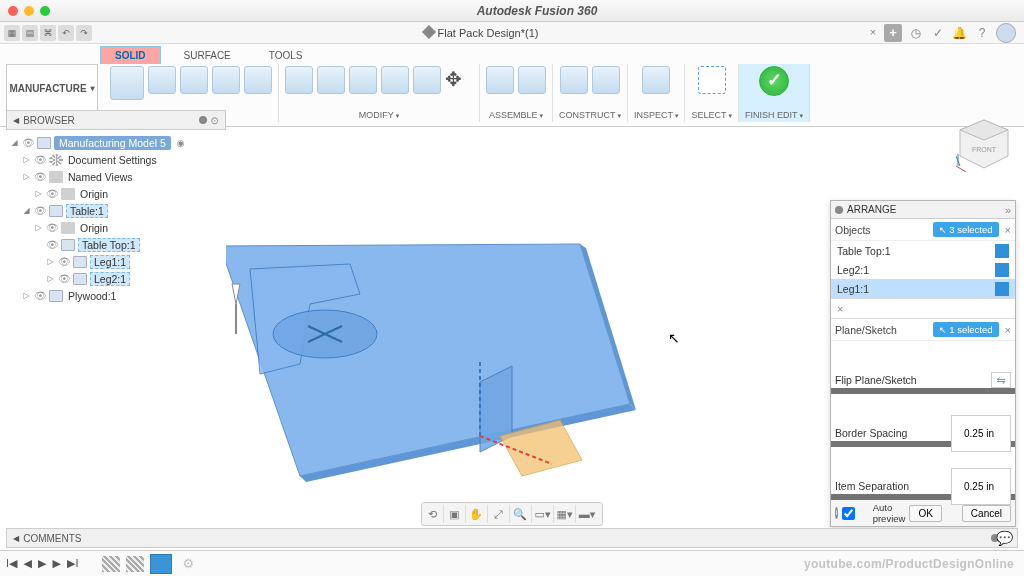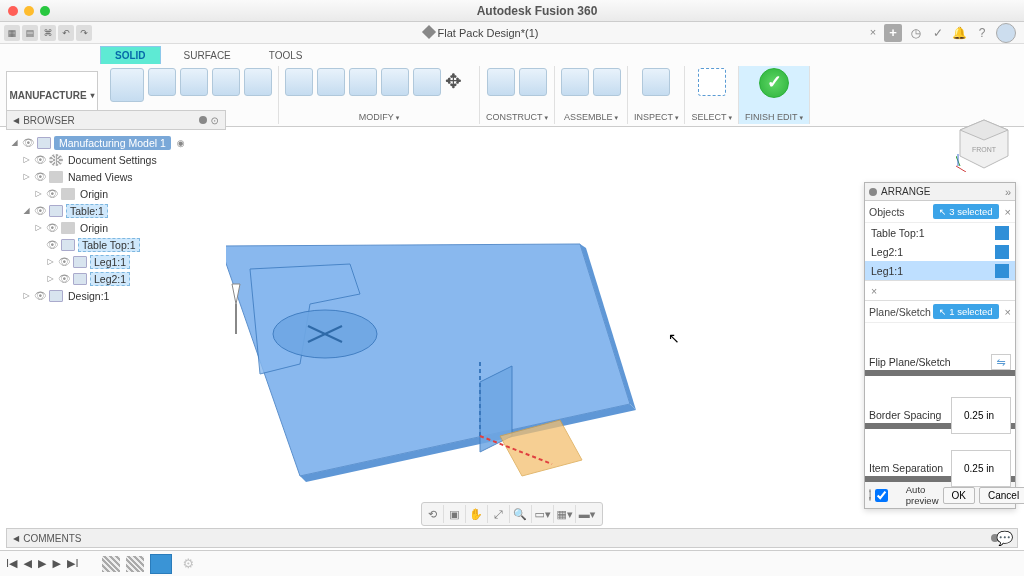--- a/index.html
+++ b/index.html
@@ -1,19 +1,19 @@
 <!DOCTYPE html>
 <html><head>
 <meta charset="utf-8">
 <style>
 * { margin: 0; padding: 0; box-sizing: border-box; font-family: "Segoe UI", Arial, sans-serif; }
 body { width: 1024px; height: 576px; background: #fff; overflow: hidden; position: relative; color: #333; }
 
 
-.titlebar { height: 22px; background: linear-gradient(#fafafa,#eaeaea); display:flex; align-items:center; border-bottom:1px solid #ccc; }
+.titlebar { height: 22px; background: linear-gradient(#fafafa,#eaeaea); display:flex; align-items:center; border-bottom:1px solid #ccc;font-style:italic; }
 .traffic { display:flex; gap:6px; padding-left:8px; }
 .dot { width:10px; height:10px; border-radius:50%; }
 .dot.red { background:#ff5f57; } .dot.yel { background:#febc2e; } .dot.grn { background:#28c840; }
 .titlebar .title { flex:1; text-align:center; font-size:12px; color:#555; font-weight:600; }
 
 
 .qat { height:22px; background:#f7f7f7; border-bottom:1px solid #ddd; display:flex; align-items:center; font-size:11px; }
 .qat .qicons { display:flex; gap:2px; padding:0 4px; }
 .qicon { width:16px; height:16px; background:#ddd; border-radius:2px; display:flex; align-items:center; justify-content:center; color:#666; font-size:9px; }
 .docname { flex:1; text-align:center; display:flex; align-items:flex-start; justify-content:center; gap:4px; color:#444; }
@@ -21,22 +21,22 @@
 .xclose { width:14px; height:14px; color:#888; margin-right:4px; cursor:pointer; text-align:center; }
 .qright { display:flex; gap:6px; padding-right:8px; align-items:center; }
 .qr-icon { width:16px; height:16px; color:#888; display:flex; align-items:center; justify-content:center; font-size:12px; }
 .plus-box { width:18px; height:18px; background:#a9a9a9; color:#fff; display:flex; align-items:center; justify-content:center; border-radius:2px; font-size:13px; font-weight:bold; }
 .avatar { width:20px; height:20px; border-radius:50%; background:#cde; border:1px solid #aaa; }
 
 
 .ribbon-wrap { border-bottom:1px solid #ccc; background:#fcfcfc; }
 .tabs-row { height:20px; display:flex; padding-left:100px; gap:8px; font-size:10px; align-items:flex-end; }
 .tab { padding:3px 14px; color:#555; border:1px solid transparent; border-bottom:none; }
-.tab.active { background:#5eead4; border-color:#8cc8ea; color:#0669a8; font-weight:600; }
-.ribbon { height:62px; display:flex; align-items:center; }
+.tab.active { background:#fca5a5; border-color:#8cc8ea; color:#0669a8; font-weight:600; }
+.ribbon { height:62px; display:flex; align-items:flex-start; }
 .ws-dd { height:48px; width:92px; margin:0 6px; border:1px solid #ccc; background:#fff; display:flex; align-items:center; justify-content:center; font-size:10px; font-weight:700; color:#555; }
 .ws-dd::after { content:"▾"; margin-left:4px; font-size:8px; }
 .rgroup { height:58px; display:flex; flex-direction:column; align-items:center; padding:0 6px; border-right:1px solid #e0e0e0; justify-content:space-between; }
 .rgroup .icons { display:flex; gap:4px; padding-top:2px; }
 .ricon { width:28px; height:28px; background:linear-gradient(#e8f2fb,#c5dcf0); border:1px solid #b0c8db; border-radius:3px; }
 .ricon.big { width:34px; height:34px; }
 .ricon.green { background:radial-gradient(#5fd766,#2bb13a); border-color:#2bb13a; border-radius:50%; width:30px; height:30px; position:relative; }
 .ricon.green::after { content:"✓"; color:#fff; font-size:18px; font-weight:bold; position:absolute; top:2px; left:7px; }
 .rgroup .label { font-size:9px; color:#666; padding-bottom:2px; }
 .rgroup .label.dd::after { content:" ▾"; font-size:7px; }
@@ -60,21 +60,21 @@
 .trow .name { padding:0 2px; }
 .ind1 { padding-left:16px; } .ind2 { padding-left:28px; } .ind3 { padding-left:40px; }
 
 
 .canvas { position:absolute; left:0; top:104px; right:0; bottom:48px; background:#fff; z-index:-1; }
 
 
 .viewcube { position:absolute; right:12px; top:116px; width:56px; height:56px; }
 
 
-.arrange { position:absolute; right:8px; top:182px; width:152px; background:#fff; border:1px solid #b5b5b5; box-shadow:0 2px 6px rgba(0,0,0,0.15); font-size:10.5px; }
+.arrange { position:absolute; right:8px; top:200px; width:186px; background:#fff; border:1px solid #b5b5b5; box-shadow:0 2px 6px rgba(0,0,0,0.15); font-size:10.5px; }
 .arr-hdr { height:18px; background:#f2f2f2; border-bottom:1px solid #ccc; display:flex; align-items:center; padding:0 4px; font-size:10px; }
 .arr-hdr .dot3 { width:8px; height:8px; border-radius:50%; background:#888; margin-right:4px; }
 .arr-hdr .pin2 { margin-left:auto; font-size:11px; color:#888; }
 .arr-row { display:flex; align-items:center; height:22px; border-bottom:1px solid #eee; padding:0 4px; }
 .arr-row .lbl { flex:1; color:#444; }
 .arr-row .chip { background:#3ca4e8; color:#fff; font-size:9.5px; padding:2px 6px; border-radius:2px; display:flex; align-items:center; gap:3px; }
 .arr-row .chip::before { content:"↖"; font-size:9px; }
 .arr-row .x { margin-left:6px; color:#888; font-size:11px; cursor:pointer; }
 .arr-list { border-bottom:1px solid #ddd; }
 .arr-item { display:flex; align-items:center; height:19px; padding:0 6px; }
@@ -82,21 +82,21 @@
 .arr-item .sw { width:14px; height:14px; background:#2f8fd8; }
 .arr-item.sel { background:#bedfff; }
 .arr-delrow { height:20px; padding:0 6px; display:flex; align-items:center; border-bottom:1px solid #ddd; color:#888; }
 .arr-input-row { display:flex; align-items:center; height:22px; padding:0 4px; border-bottom:6px solid #737373;margin-top:31px; }
 .arr-input-row .lbl { flex:1; }
 .arr-input-row input { width:60px; border:1px solid #ccc; font-size:10px; padding:12px; }
 .arr-input-row .flip-ico { width:20px; height:16px; border:1px solid #ccc; display:flex; align-items:center; justify-content:center; color:#5a9bd4; font-size:11px; }
 .arr-foot { height:26px; display:flex; align-items:center; padding:0 4px; gap:4px; background:#f5f5f5; }
 .arr-foot .info { width:12px; height:12px; border-radius:50%; background:#888; color:#fff; font-size:8px; text-align:center; line-height:12px; }
 .arr-foot label { font-size:9.5px; display:flex; align-items:center; gap:18px; }
-.arr-foot .btns { margin-left:auto; display:flex; gap:4px; }
+.arr-foot .btns { margin-left:auto; display:flex; gap:20px; }
 .arr-foot button { font-size:10px; padding:2px 8px; border:1px solid #bbb; background:#f8f8f8; border-radius:2px; cursor:pointer; }
 
 
 .navbar { position:absolute; left:50%; bottom:50px; transform:translateX(-50%); height:24px; background:#f4f4f4; border:1px solid #ccc; border-radius:3px; display:flex; align-items:center; padding:0 4px; gap:4px; }
 .navbar .ni { width:18px; height:18px; display:flex; align-items:center; justify-content:center; color:#777; font-size:11px; border-right:1px solid #ddd; padding-right:4px; }
 .navbar .ni:last-child { border:none; }
 
 
 .comments { position:absolute; left:6px; bottom:28px; right:6px; height:20px; background:#f0f0f0; border:1px solid #ccc; display:flex; align-items:center; font-size:10px; padding:0 6px; color:#555; }
 .comments .dot4 { width:8px; height:8px; background:#888; border-radius:50%; margin:0 4px 0 auto; }
@@ -177,28 +177,28 @@
         <div class="ricon"></div>
         <div class="ricon" style="background:none;border:none;font-size:20px;color:#555;line-height:26px;">✥</div>
       </div>
       <div class="label dd">MODIFY</div>
     </div>
     <div class="rgroup">
       <div class="icons">
         <div class="ricon"></div>
         <div class="ricon"></div>
       </div>
+      <div class="label dd">ASSEMBLE</div>
+    </div>
+    <div class="rgroup">
+      <div class="icons">
+        <div class="ricon"></div>
+        <div class="ricon"></div>
+      </div>
       <div class="label dd">CONSTRUCT</div>
-    </div>
-    <div class="rgroup">
-      <div class="icons">
-        <div class="ricon"></div>
-        <div class="ricon"></div>
-      </div>
-      <div class="label dd">ASSEMBLE</div>
     </div>
     <div class="rgroup">
       <div class="icons">
           <div class="ricon"></div>
         </div>
       <div class="label dd">INSPECT</div>
     </div>
     <div class="rgroup">
       <div class="icons">
           <div class="ricon" style="background:#fff;border:1px dashed #5a9bd4;"></div>
@@ -253,21 +253,21 @@
     <span class="arr">◀</span>
     <span>BROWSER</span>
     <span class="dot2"></span>
     <span class="pin">⊙</span>
   </div>
   <div class="tree" id="tree">
     <div class="trow">
       <span class="tw">◢</span>
         <span class="eye">👁</span>
       <span class="ico comp"></span>
-      <span class="name" style="background:#7aa8d8;color:#fff;padding:1px 5px;border-radius:2px;">Manufacturing Model 1</span>
+      <span class="name" style="background:#7aa8d8;color:#fff;padding:1px 5px;border-radius:2px;">Manufacturing Model 5</span>
       <span style="color:#888;font-size:9px;margin-left:3px">◉</span>
     </div>
   <div class="trow ind1">
         <span class="tw">▷</span>
         <span class="eye">👁</span>
         <span class="ico gear"></span>
         <span class="name">Document Settings</span>
       </div>
       <div class="trow ind1">
         <span class="tw">▷</span>
@@ -308,21 +308,21 @@
       <div class="trow ind3 sel">
         <span class="tw">▷</span>
         <span class="eye">👁</span>
         <span class="ico comp"></span>
         <span class="name">Leg2:1</span>
       </div>
       <div class="trow ind1">
         <span class="tw">▷</span>
         <span class="eye">👁</span>
         <span class="ico comp"></span>
-        <span class="name">Design:1</span>
+        <span class="name">Plywood:1</span>
       </div>
     </div>
 </div>
 
 <div class="arrange">
   <div class="arr-hdr">
     <span class="dot3"></span>
     <span>ARRANGE</span>
     <span class="pin2">»</span>
   </div>
@@ -398,14 +398,15 @@
 <div class="timeline">
   <span class="pb">I◀</span>
   <span class="pb">◀</span>
   <span class="pb">▶</span>
   <span class="pb">▶</span>
   <span class="pb">▶I</span>
   <span style="width:12px"></span>
   <span class="hatch"></span>
   <span class="hatch"></span>
   <span class="tlicon active"></span>
+  <span class="watermark">youtube.com/ProductDesignOnline</span>
   <span class="gearwm">⚙</span>
 </div>
 
 </body></html>

